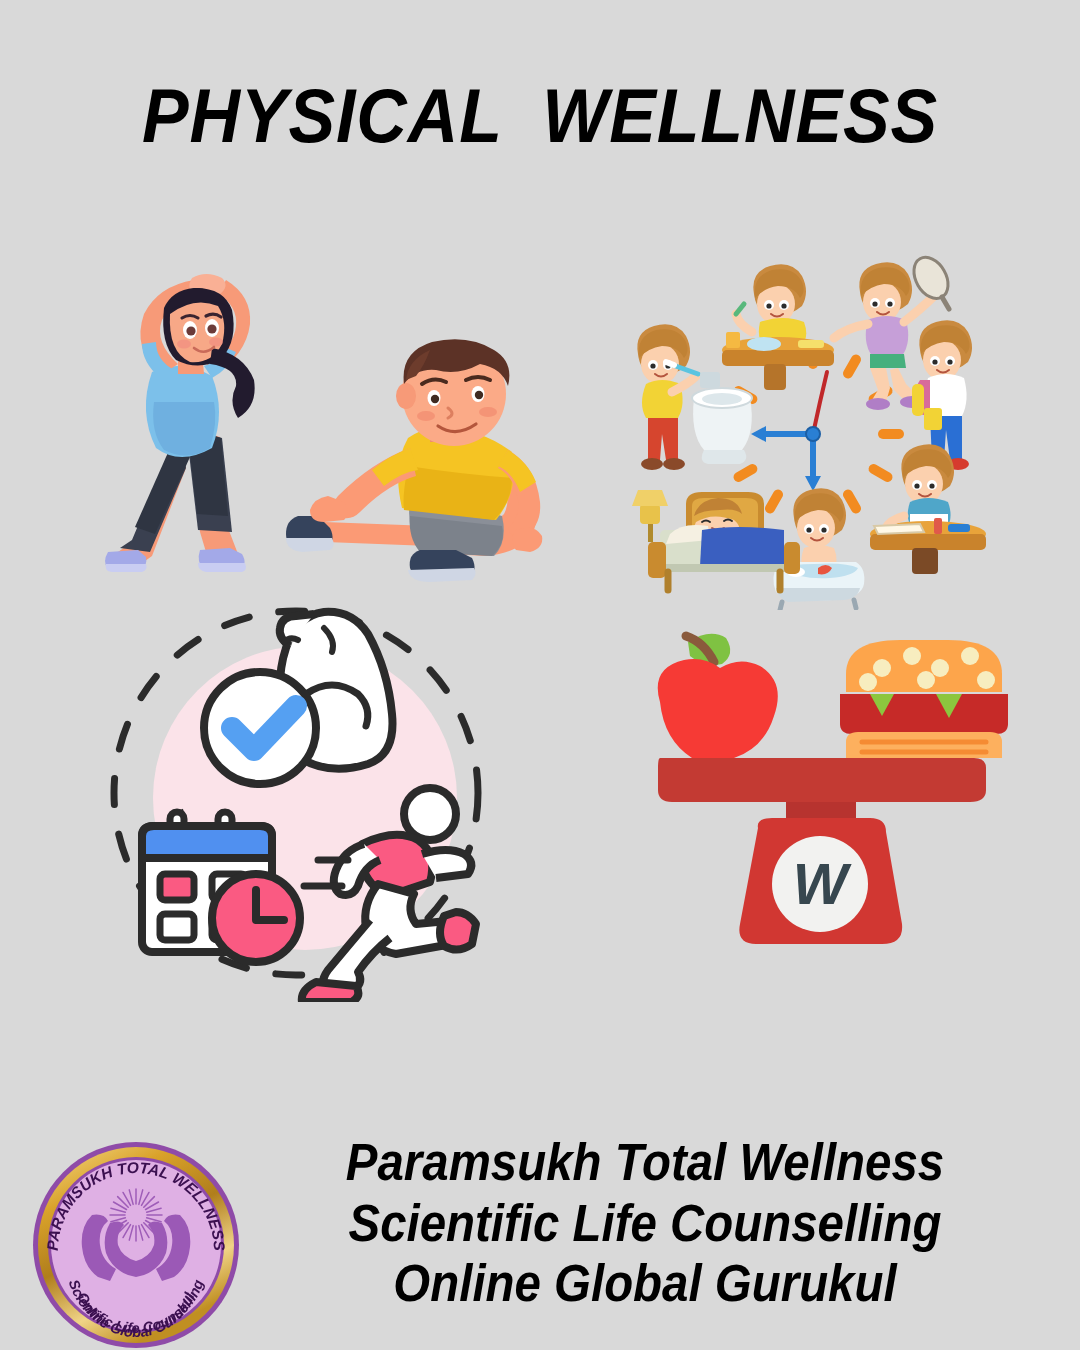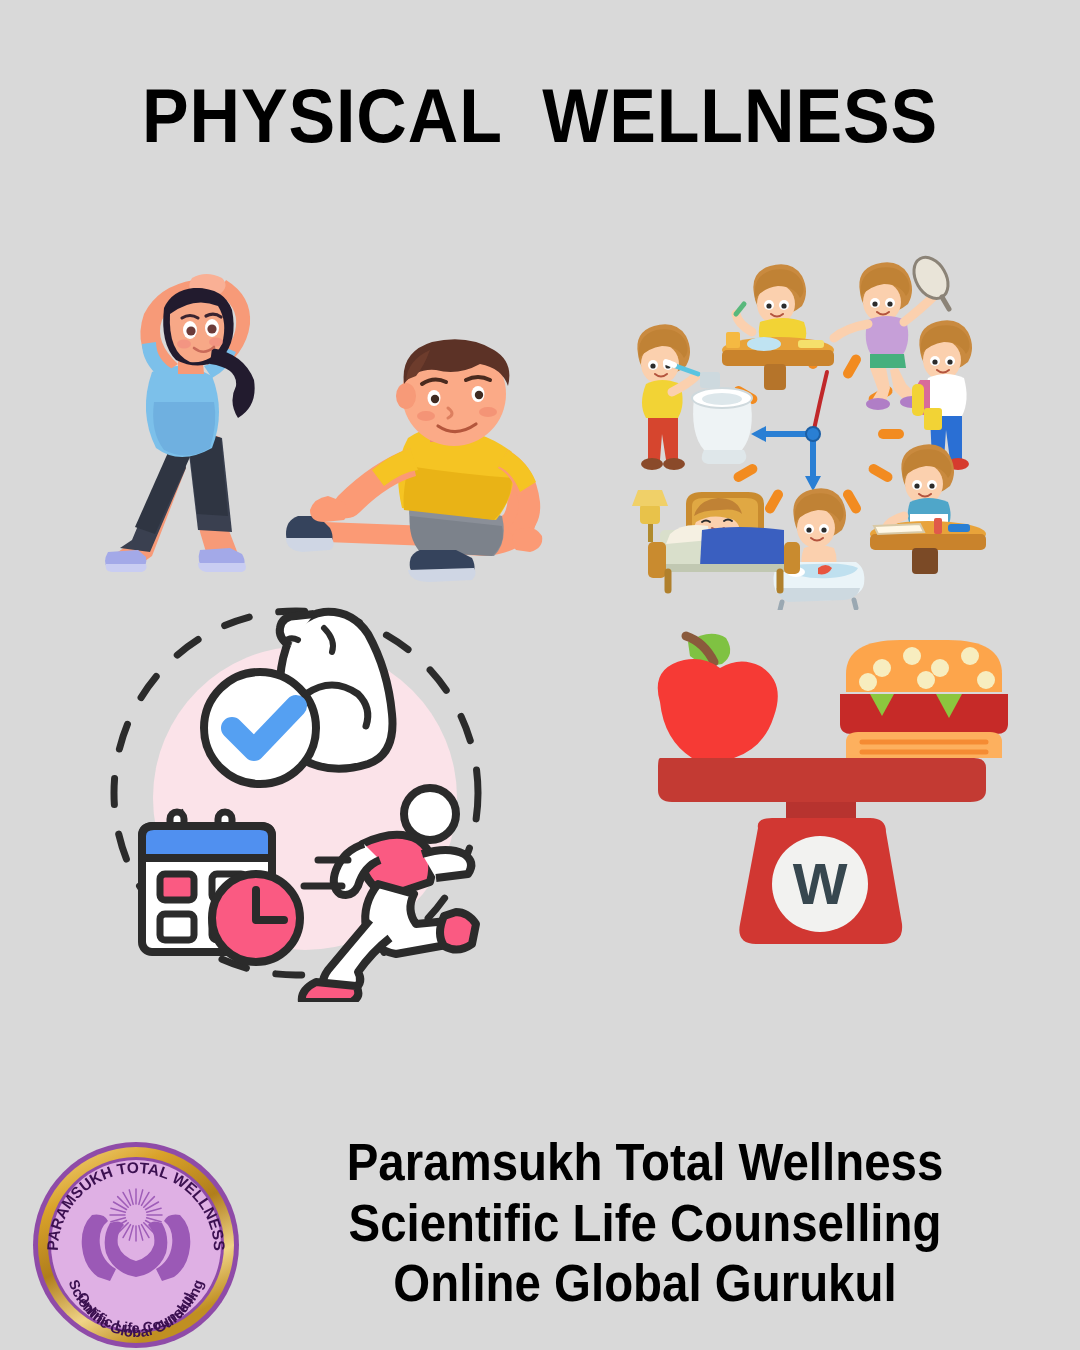--- a/index.html
+++ b/index.html
@@ -3,21 +3,21 @@
 <meta charset="utf-8">
 <style>
   html,body{margin:0;padding:0;}
   body{
     width:1080px;height:1350px;
     background:#d9d9d9;
     font-family:"Liberation Sans",sans-serif;
     overflow:hidden;
     position:relative;
   }
-  .poster{position:relative;width:1080px;height:1350px;}
+  .poster{position:relative;width:1080px;height:1350px;font-style:italic;}
 
   
   .title{
     position:absolute;left:0;top:78px;width:1080px;
     text-align:center;
     font-family:"Liberation Sans",sans-serif;
     font-weight:700;
     font-size:76px;
     letter-spacing:1px;
     color:#000;

